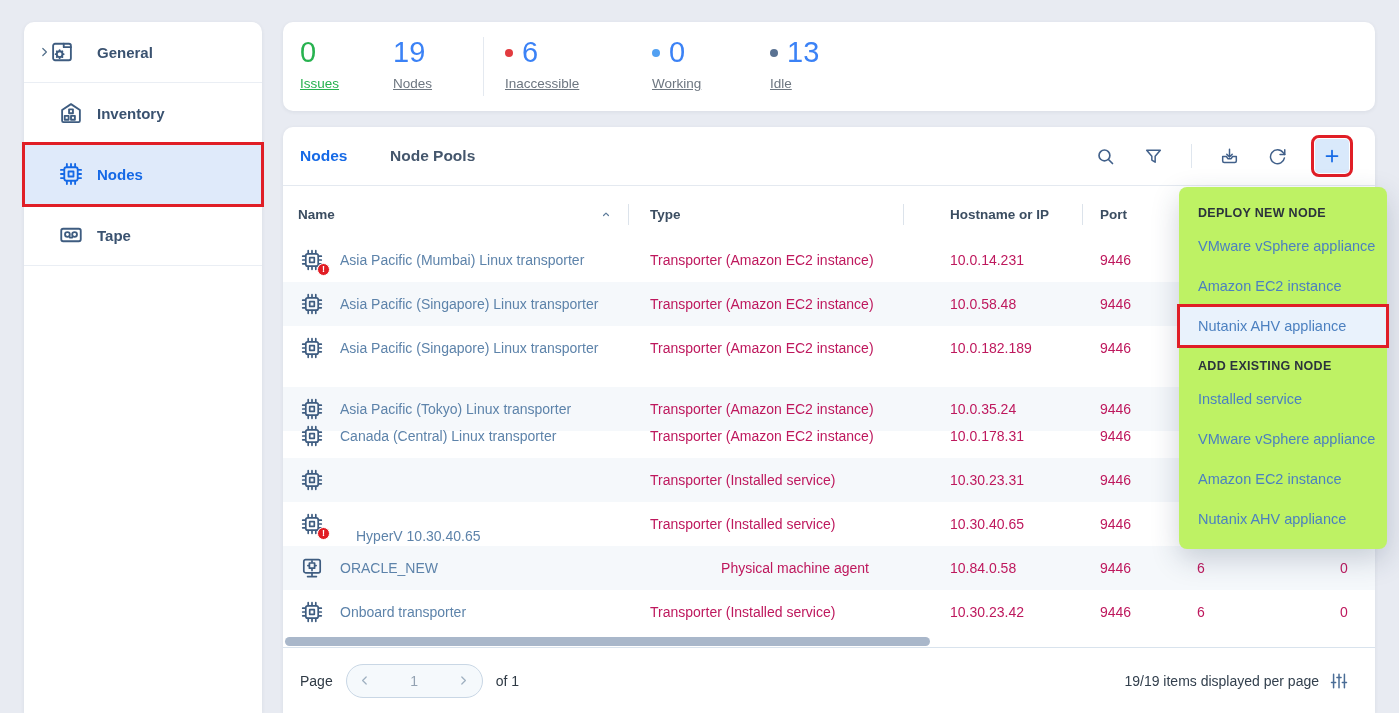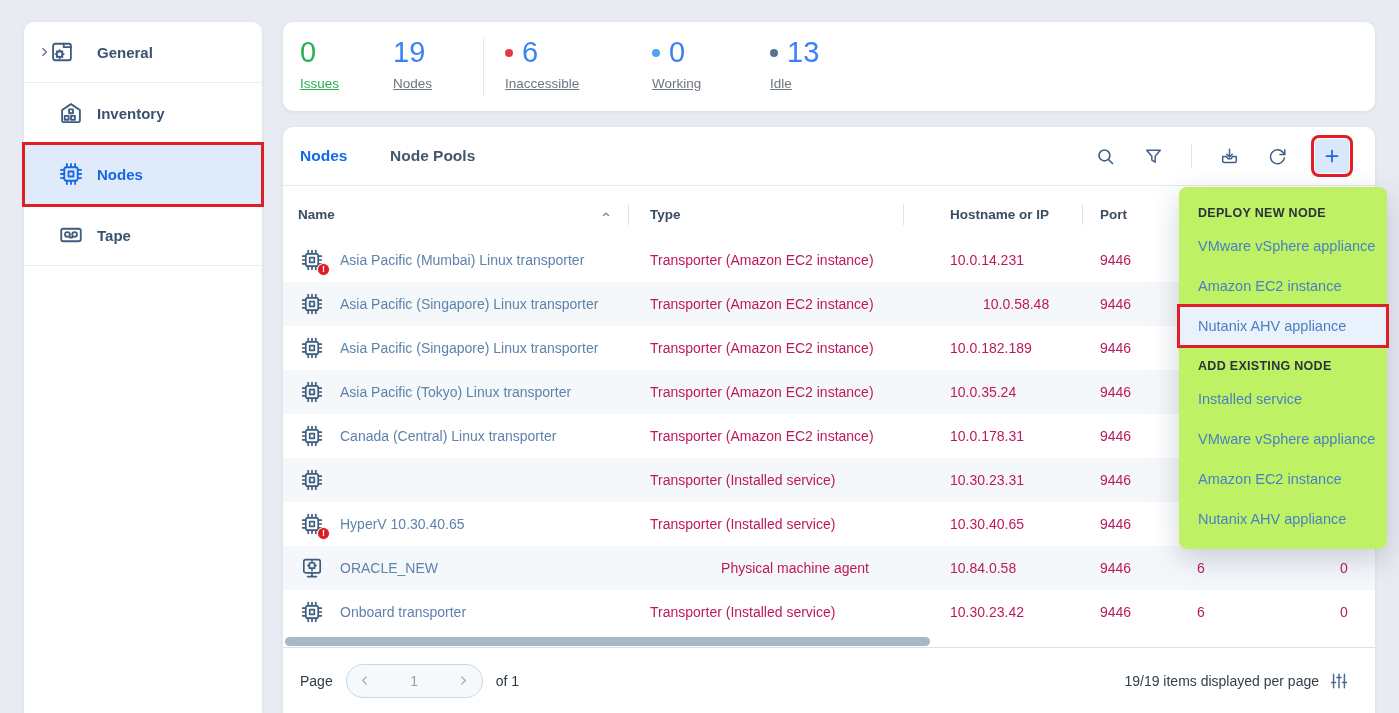--- a/index.html
+++ b/index.html
@@ -246,41 +246,41 @@
         <div class="trow alt" style="top: 155px;">
           <span class="row-ic">
             <svg viewBox="0 0 24 24" fill="none" stroke="currentColor" stroke-width="1.7" stroke-linecap="round" stroke-linejoin="round">
               <rect x="5.8" y="5.8" width="12.4" height="12.4" rx="2"></rect>
               <rect x="9.7" y="9.7" width="4.6" height="4.6"></rect>
               <path d="M8.2 2.7v2.6M12 2.7v2.6M15.8 2.7v2.6M8.2 18.7v2.6M12 18.7v2.6M15.8 18.7v2.6M2.7 8.2h2.6M2.7 12h2.6M2.7 15.8h2.6M18.7 8.2h2.6M18.7 12h2.6M18.7 15.8h2.6"></path>
             </svg>
           </span>
           <div class="cell name" style="left: 57px; width: 300px;">Asia Pacific (Singapore) Linux transporter</div>
           <div class="cell " style="left: 367px; width: 290px;">Transporter (Amazon EC2 instance)</div>
-          <div class="cell " style="left: 667px; width: 140px; margin-left: 33px;">10.0.58.48</div>
+          <div class="cell " style="left: 667px; width: 140px;">10.0.58.48</div>
           <div class="cell " style="left: 817px; width: 60px;">9446</div>
           <div class="cell num" style="left: 896px; width: 44px;"></div>
           <div class="cell num" style="left: 1039px; width: 44px;"></div>
         </div>
         <div class="trow" style="top: 199px;">
           <span class="row-ic">
             <svg viewBox="0 0 24 24" fill="none" stroke="currentColor" stroke-width="1.7" stroke-linecap="round" stroke-linejoin="round">
               <rect x="5.8" y="5.8" width="12.4" height="12.4" rx="2"></rect>
               <rect x="9.7" y="9.7" width="4.6" height="4.6"></rect>
               <path d="M8.2 2.7v2.6M12 2.7v2.6M15.8 2.7v2.6M8.2 18.7v2.6M12 18.7v2.6M15.8 18.7v2.6M2.7 8.2h2.6M2.7 12h2.6M2.7 15.8h2.6M18.7 8.2h2.6M18.7 12h2.6M18.7 15.8h2.6"></path>
             </svg>
           </span>
           <div class="cell name" style="left: 57px; width: 300px;">Asia Pacific (Singapore) Linux transporter</div>
           <div class="cell " style="left: 367px; width: 290px;">Transporter (Amazon EC2 instance)</div>
           <div class="cell " style="left: 667px; width: 140px;">10.0.182.189</div>
           <div class="cell " style="left: 817px; width: 60px;">9446</div>
           <div class="cell num" style="left: 896px; width: 44px;"></div>
           <div class="cell num" style="left: 1039px; width: 44px;"></div>
         </div>
-        <div class="trow alt" style="top: 243px; padding-left: 20px;">
+        <div class="trow alt" style="top: 260px; padding-left: 20px;">
           <span class="row-ic">
             <svg viewBox="0 0 24 24" fill="none" stroke="currentColor" stroke-width="1.7" stroke-linecap="round" stroke-linejoin="round">
               <rect x="5.8" y="5.8" width="12.4" height="12.4" rx="2"></rect>
               <rect x="9.7" y="9.7" width="4.6" height="4.6"></rect>
               <path d="M8.2 2.7v2.6M12 2.7v2.6M15.8 2.7v2.6M8.2 18.7v2.6M12 18.7v2.6M15.8 18.7v2.6M2.7 8.2h2.6M2.7 12h2.6M2.7 15.8h2.6M18.7 8.2h2.6M18.7 12h2.6M18.7 15.8h2.6"></path>
             </svg>
           </span>
           <div class="cell name" style="left: 57px; width: 300px;">Asia Pacific (Tokyo) Linux transporter</div>
           <div class="cell " style="left: 367px; width: 290px;">Transporter (Amazon EC2 instance)</div>
           <div class="cell " style="left: 667px; width: 140px;">10.0.35.24</div>
@@ -319,21 +319,21 @@
         </div>
         <div class="trow" style="top: 375px;">
           <span class="row-ic">
             <svg viewBox="0 0 24 24" fill="none" stroke="currentColor" stroke-width="1.7" stroke-linecap="round" stroke-linejoin="round">
               <rect x="5.8" y="5.8" width="12.4" height="12.4" rx="2"></rect>
               <rect x="9.7" y="9.7" width="4.6" height="4.6"></rect>
               <path d="M8.2 2.7v2.6M12 2.7v2.6M15.8 2.7v2.6M8.2 18.7v2.6M12 18.7v2.6M15.8 18.7v2.6M2.7 8.2h2.6M2.7 12h2.6M2.7 15.8h2.6M18.7 8.2h2.6M18.7 12h2.6M18.7 15.8h2.6"></path>
             </svg>
             <span class="err">!</span>
           </span>
-          <div class="cell name" style="left: 57px; width: 300px;">HyperV 10.30.40.65</div>
+          <div class="cell name" style="left: 73px; width: 300px; margin-top: 12px;">HyperV 10.30.40.65</div>
           <div class="cell " style="left: 367px; width: 290px;">Transporter (Installed service)</div>
           <div class="cell " style="left: 667px; width: 140px;">10.30.40.65</div>
           <div class="cell " style="left: 817px; width: 60px;">9446</div>
           <div class="cell num" style="left: 896px; width: 44px;"></div>
           <div class="cell num" style="left: 1039px; width: 44px;"></div>
         </div>
         <div class="trow alt" style="top: 419px;">
           <span class="row-ic">
             <svg viewBox="0 0 24 24" fill="none" stroke="currentColor" stroke-width="1.7" stroke-linecap="round" stroke-linejoin="round">
               <rect x="3.8" y="3.6" width="16.4" height="13.2" rx="1.8"></rect>

